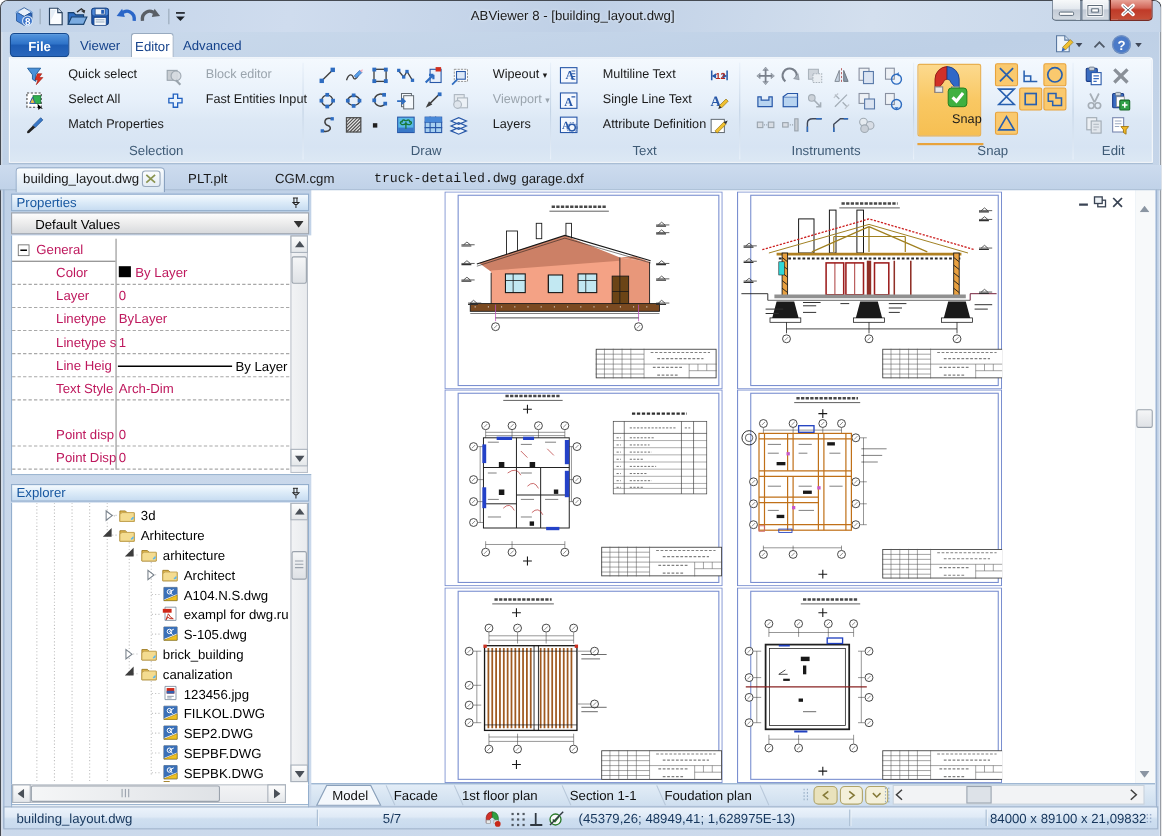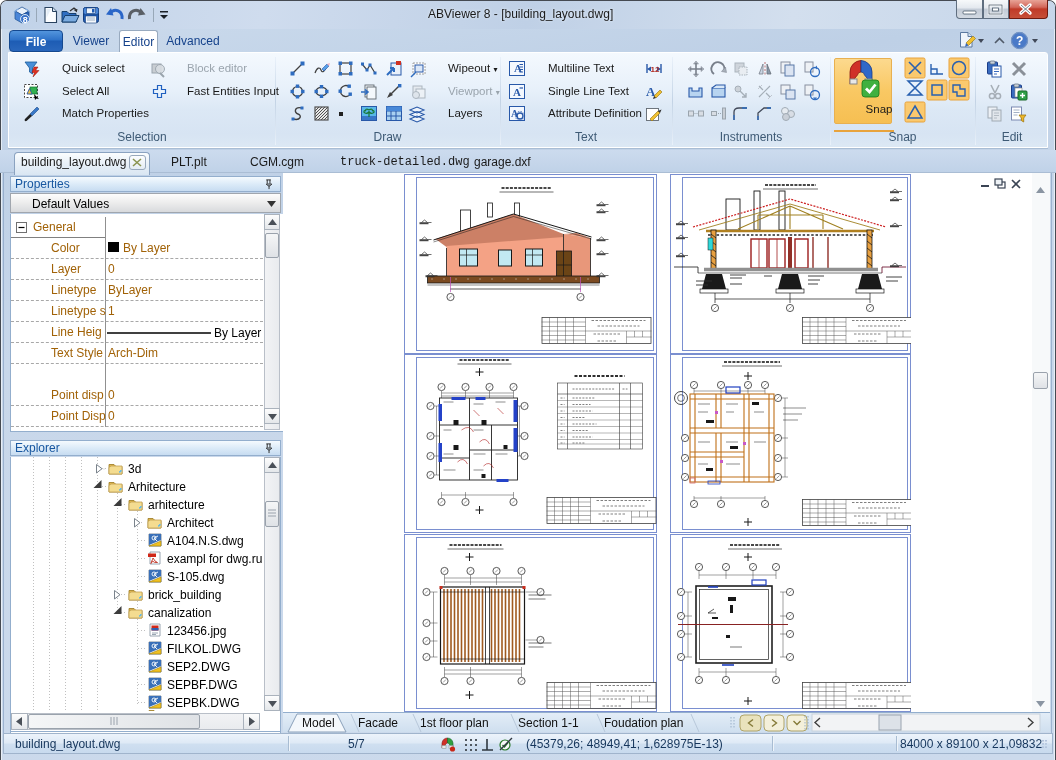--- a/index.html
+++ b/index.html
@@ -55,21 +55,21 @@
 #doctab-active { position:absolute; left:14px; top:2px; width:136px; height:23px;
   background:linear-gradient(#fbfdfe,#e8f0f8 50%,#d9e6f2);
   border:1px solid #8aa2c0; border-bottom:none; border-radius:4px 4px 0 0; }
 .dtab { position:absolute; top:5px; font-size:12px; color:#1a1a1a; }
 
 .phead { position:absolute; left:10px; width:271px; height:16px;
   background:linear-gradient(#f5fafe,#dcebf8 50%,#c7dcf1);
   border:1px solid #93aecd; font-size:12px; color:#1857a0; padding-left:4px; line-height:15px;}
 .pin { position:absolute; right:6px; top:2px; width:9px; height:11px; }
 #propgrid { position:absolute; left:10px; top:214px; width:325px; height:218px;
-  background:#fff; border:1px solid #93aecd; border-top:none; font-size:12px; color:#a16207; }
+  background:#fff; border:1px solid #93aecd; border-top:none; font-size:12px; color:#be185d; }
 .prow { position:absolute; left:0; height:21px; width:252px; border-bottom:1px dashed #a8a8a8; }
 .plab { position:absolute; left:40px; top:3px; }
 .pval { position:absolute; left:97px; top:3px; }
 #explorer { position:absolute; left:10px; top:457px; width:271px; height:278px;
   background:#fff; border:1px solid #93aecd; border-top:none; overflow:hidden; }
 
 .sb { background:linear-gradient(90deg,#f2f3f5,#e9ebee); border:1px solid #b9bfc8; }
 .sbh { background:linear-gradient(#f2f3f5,#e9ebee); border:1px solid #b9bfc8; }
 .thumb { background:linear-gradient(90deg,#f5f6f7,#dfe2e6); border:1px solid #9aa2ac; border-radius:2px; }
 .thumbh { background:linear-gradient(#f5f6f7,#dfe2e6); border:1px solid #9aa2ac; border-radius:2px; }

